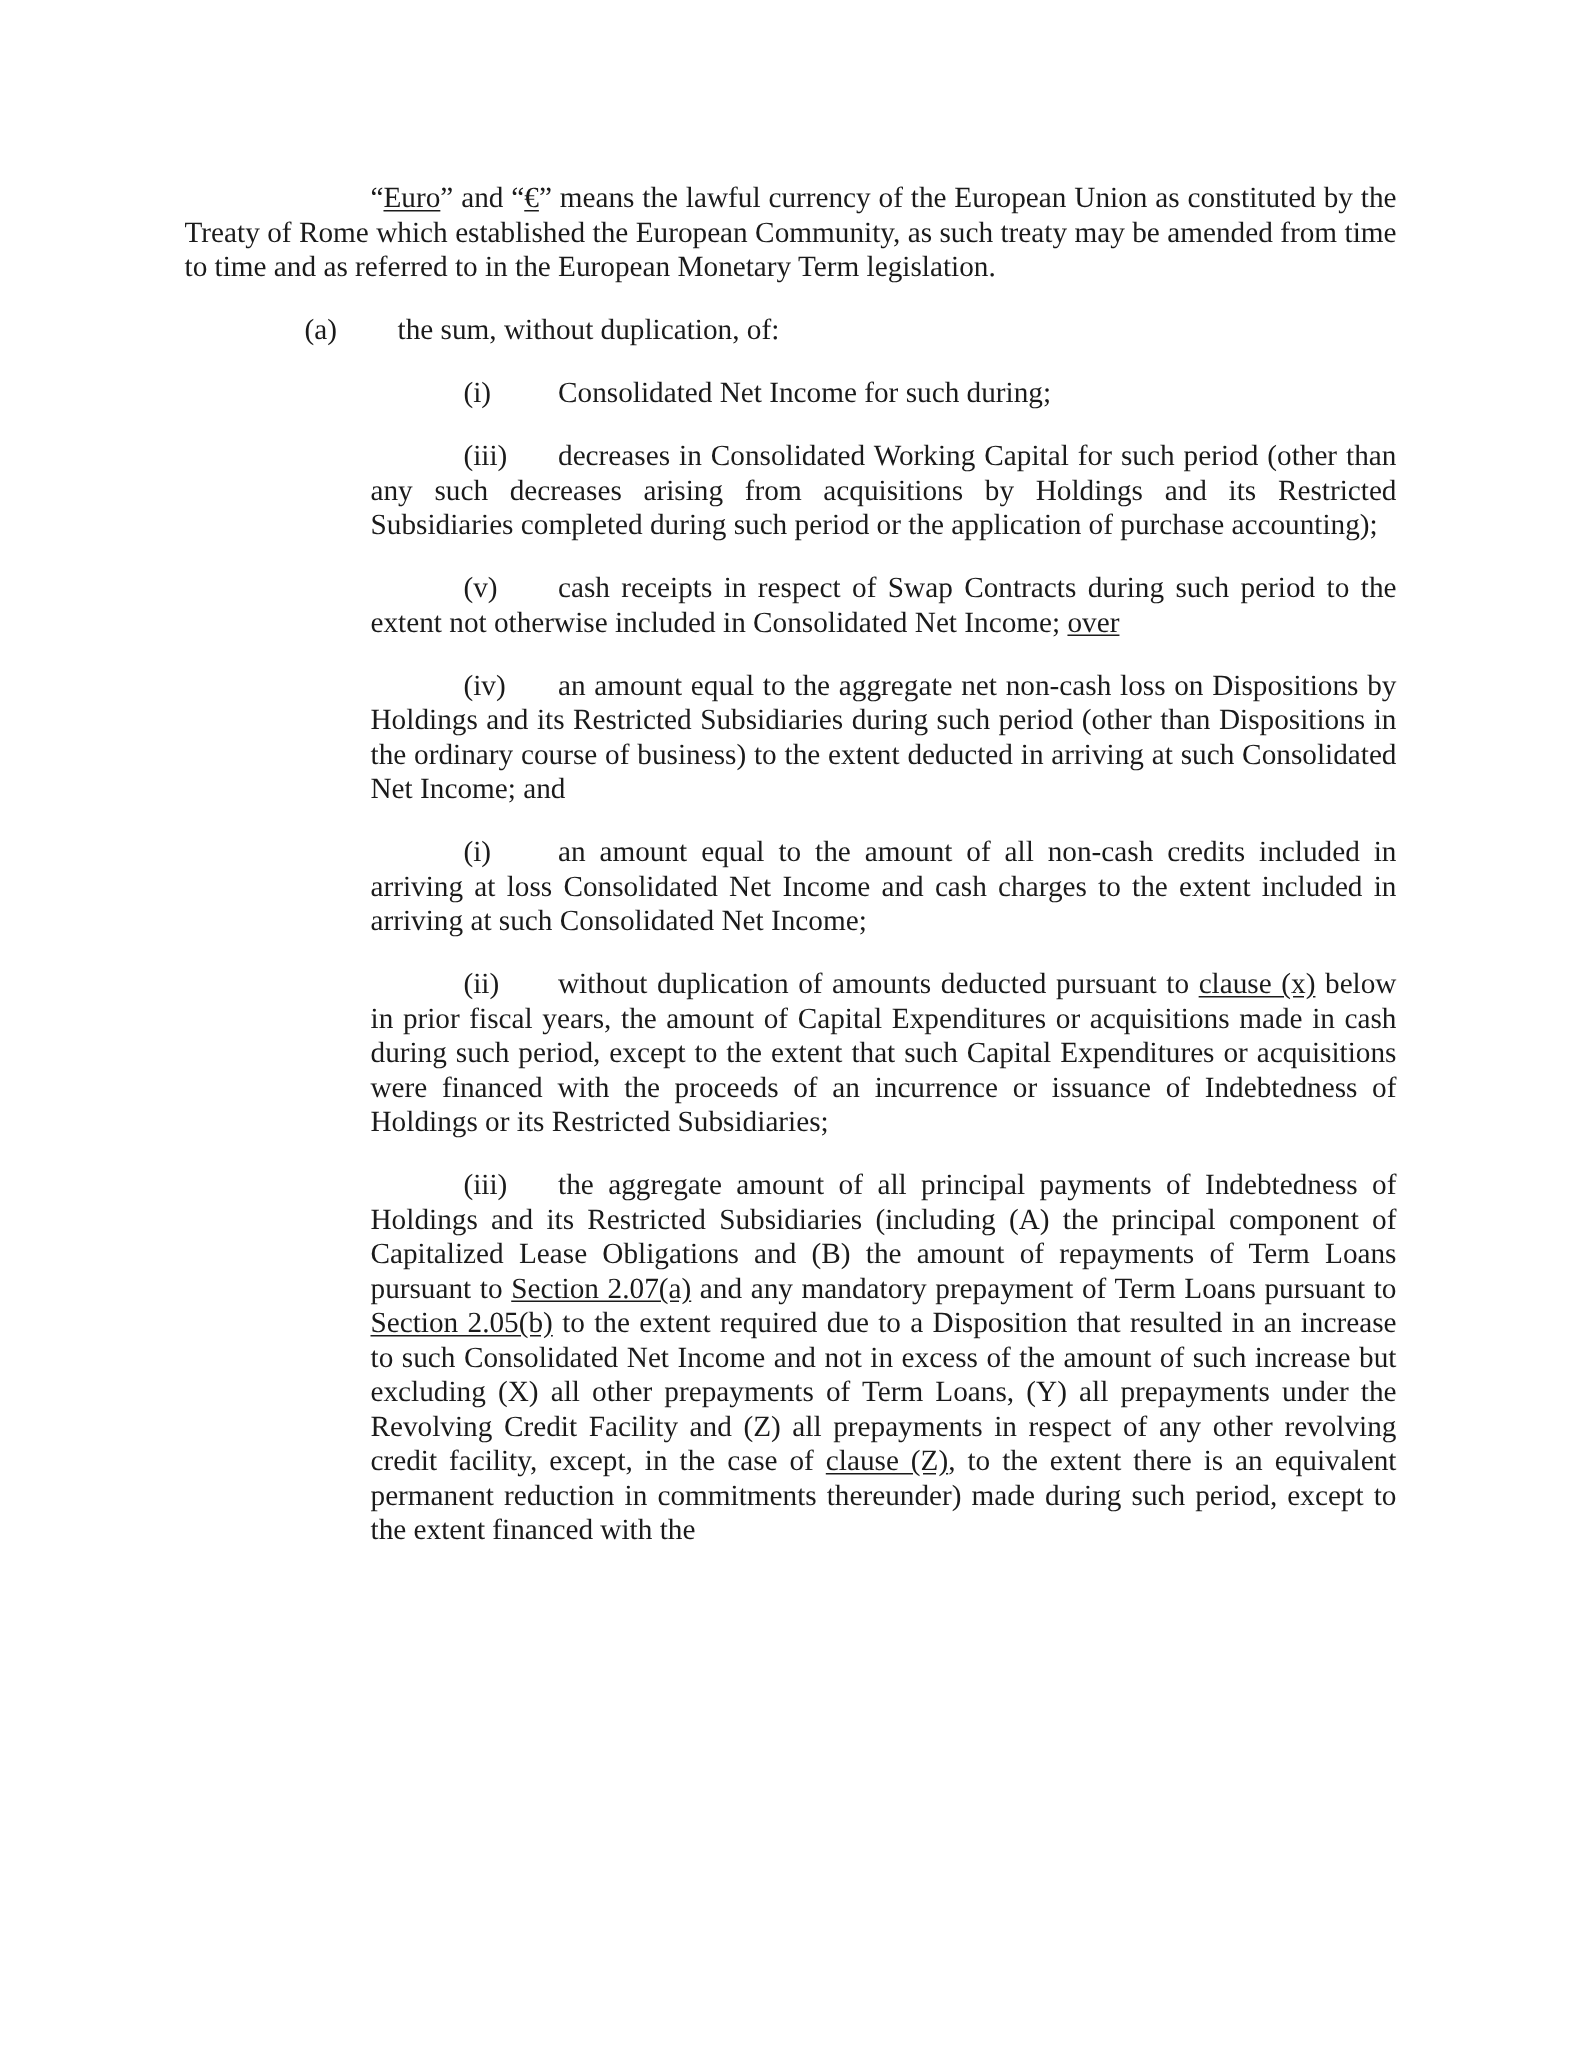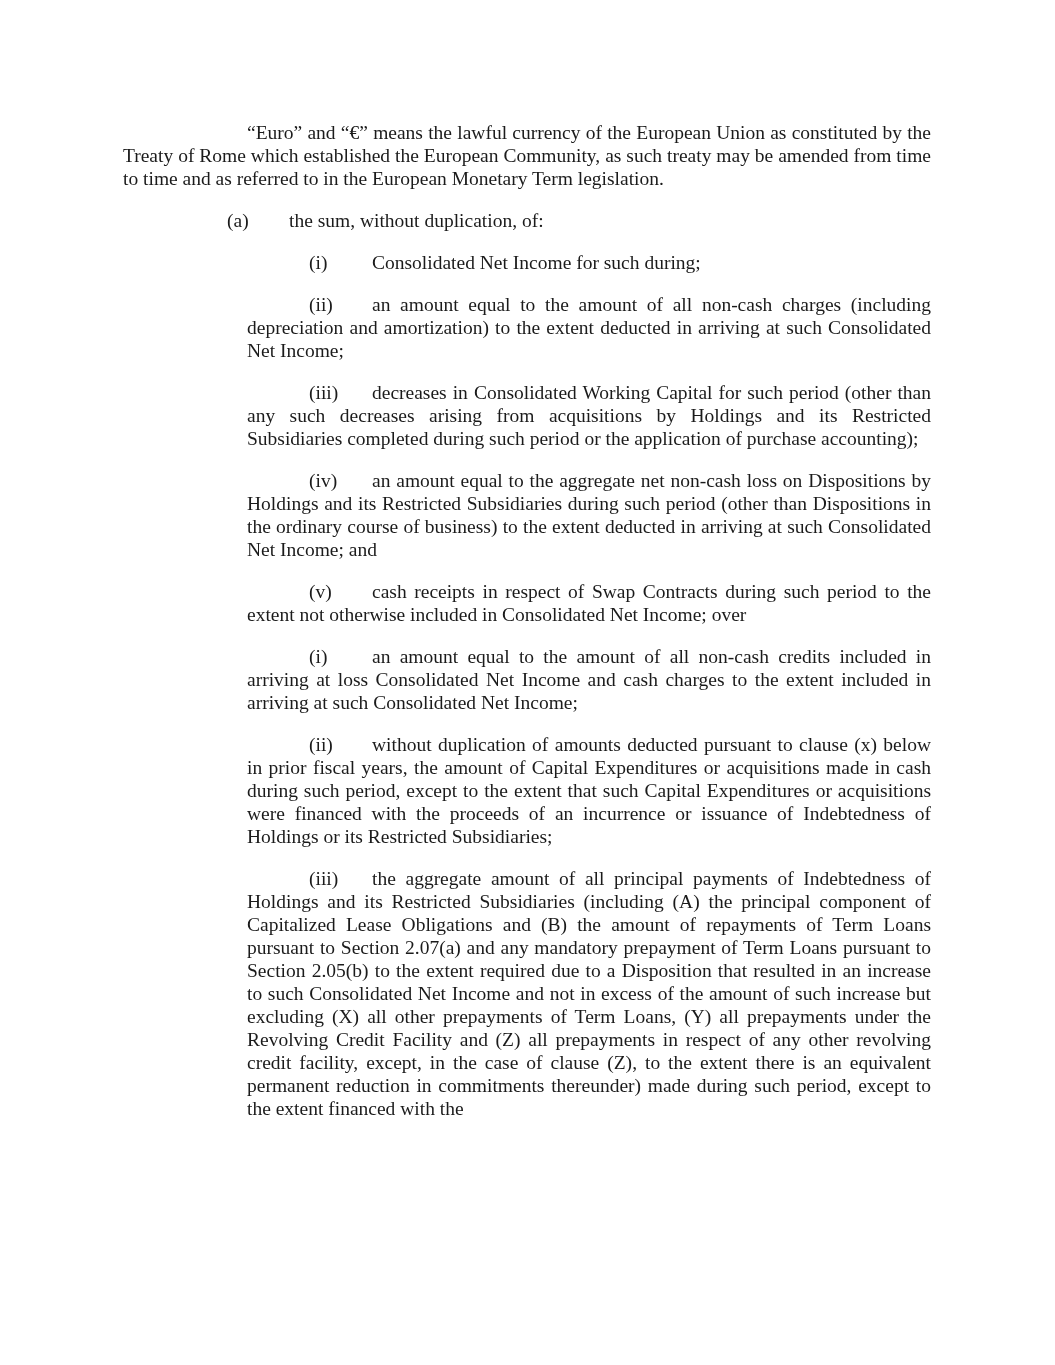--- a/index.html
+++ b/index.html
@@ -21,45 +21,45 @@
     overflow: hidden;
   }
   .para {
     margin: 0 0 19px 0;
     text-align: justify;
   }
   .para.definition {
     text-indent: 124px;
   }
   .para.list-1 {
-    margin-left: 104px;
+    margin-left: 80px;
   }
   .para.list-2 {
     margin-left: 124px;
     text-indent: 62px;
   }
   .label {
     display: inline-block;
     text-indent: 0;
   }
   .para.list-1 .label { width: 62px; }
   .para.list-2 .label { width: 63px; }
   .u {
+    text-decoration: underline;
     text-underline-offset: 2px;
   }
 </style>
 </head>
 <body>
 
 <div class="page">
   <div>
       <p class="para definition"><span>“</span><span class="u">Euro</span><span>” and “</span><span class="u">€</span><span>” means the lawful currency of the European Union as constituted by the Treaty of Rome which established the European Community, as such treaty may be amended from time to time and as referred to in the European Monetary Term legislation.</span></p>
       <p class="para list-1"><span class="label">(a)</span><span>the sum, without duplication, of:</span></p>
       <p class="para list-2"><span class="label">(i)</span><span>Consolidated Net Income for such during;</span></p>
-      <p class="para list-2"><span class="label">(ii)</span><span>an amount equal to the amount of all non-cash charges (including depreciation and amortization) to the extent deducted in arriving at such Consolidated Net Income;</span></p>
       <p class="para list-2"><span class="label">(iii)</span><span>decreases in Consolidated Working Capital for such period (other than any such decreases arising from acquisitions by Holdings and its Restricted Subsidiaries completed during such period or the application of purchase accounting);</span></p>
+      <p class="para list-2"><span class="label">(v)</span><span>cash receipts in respect of Swap Contracts during such period to the extent not otherwise included in Consolidated Net Income; </span><span class="u">over</span></p>
       <p class="para list-2"><span class="label">(iv)</span><span>an amount equal to the aggregate net non-cash loss on Dispositions by Holdings and its Restricted Subsidiaries during such period (other than Dispositions in the ordinary course of business) to the extent deducted in arriving at such Consolidated Net Income; and</span></p>
-      <p class="para list-2"><span class="label">(v)</span><span>cash receipts in respect of Swap Contracts during such period to the extent not otherwise included in Consolidated Net Income; </span><span class="u">over</span></p>
       <p class="para list-2"><span class="label">(i)</span><span>an amount equal to the amount of all non-cash credits included in arriving at loss Consolidated Net Income and cash charges to the extent included in arriving at such Consolidated Net Income;</span></p>
       <p class="para list-2"><span class="label">(ii)</span><span>without duplication of amounts deducted pursuant to </span><span class="u">clause (x)</span><span> below in prior fiscal years, the amount of Capital Expenditures or acquisitions made in cash during such period, except to the extent that such Capital Expenditures or acquisitions were financed with the proceeds of an incurrence or issuance of Indebtedness of Holdings or its Restricted Subsidiaries;</span></p>
       <p class="para list-2"><span class="label">(iii)</span><span>the aggregate amount of all principal payments of Indebtedness of Holdings and its Restricted Subsidiaries (including (A) the principal component of Capitalized Lease Obligations and (B) the amount of repayments of Term Loans pursuant to </span><span class="u">Section 2.07(a)</span><span> and any mandatory prepayment of Term Loans pursuant to </span><span class="u">Section 2.05(b)</span><span> to the extent required due to a Disposition that resulted in an increase to such Consolidated Net Income and not in excess of the amount of such increase but excluding (X) all other prepayments of Term Loans, (Y) all prepayments under the Revolving Credit Facility and (Z) all prepayments in respect of any other revolving credit facility, except, in the case of </span><span class="u">clause (Z)</span><span>, to the extent there is an equivalent permanent reduction in commitments thereunder) made during such period, except to the extent financed with the</span></p>
     </div>
 </div>
 
 </body></html>

